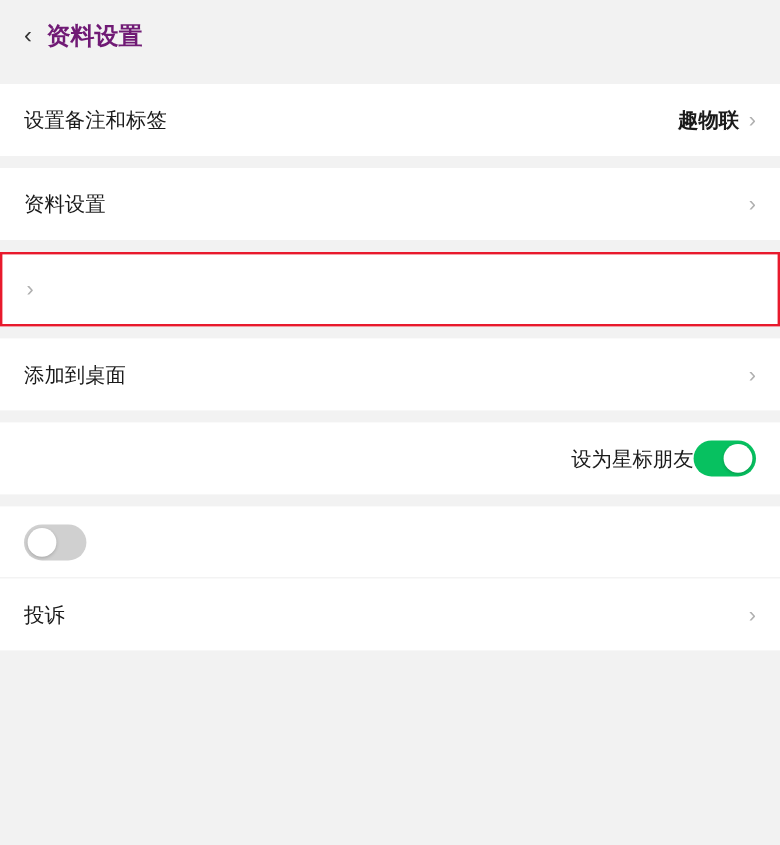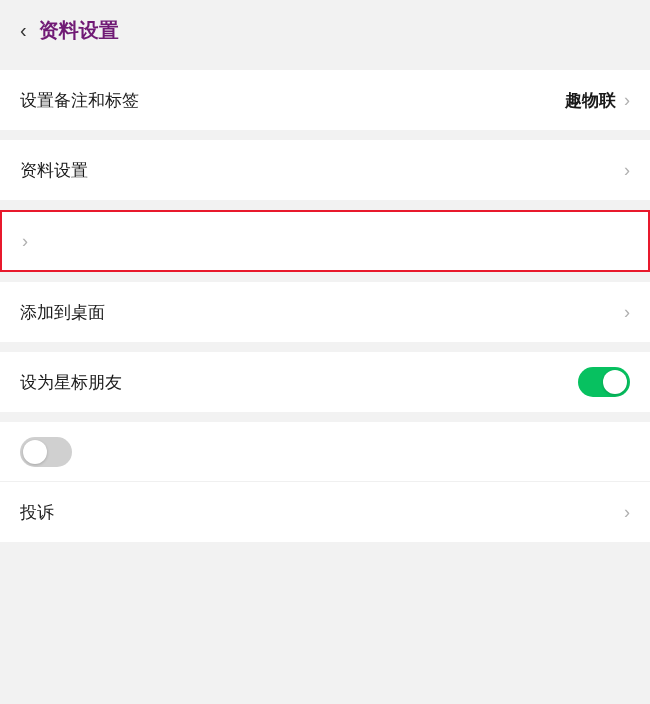--- a/index.html
+++ b/index.html
@@ -167,21 +167,21 @@
 <div class="section">
   <div class="section-item">
     <span class="item-label">添加到桌面</span>
     <div class="item-right">
       <span class="chevron">›</span>
     </div>
   </div>
 </div>
 
 <div class="section">
-  <div class="section-item" style="border: none;">
+  <div class="section-item" style="border: none; justify-content: flex-end;">
     <span class="item-label">设为星标朋友</span>
     <div class="item-right">
       <div class="toggle on">
         <div class="toggle-knob"></div>
       </div>
     </div>
   </div>
 </div>
 
 <div class="section-group">

